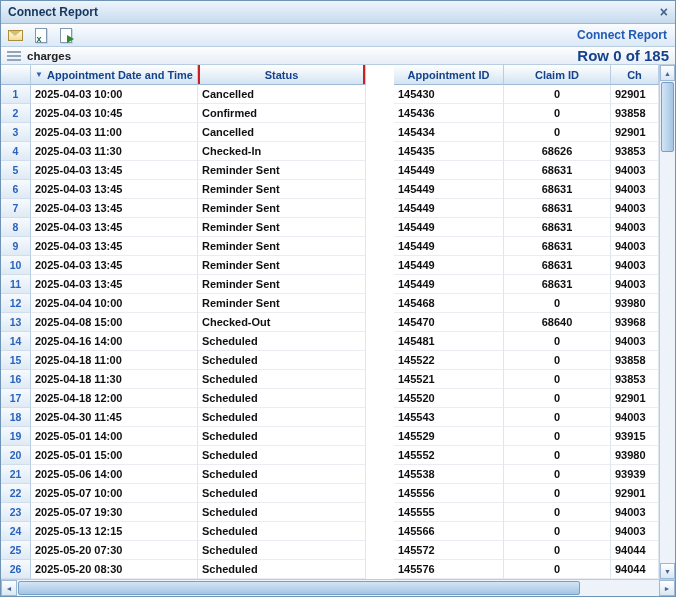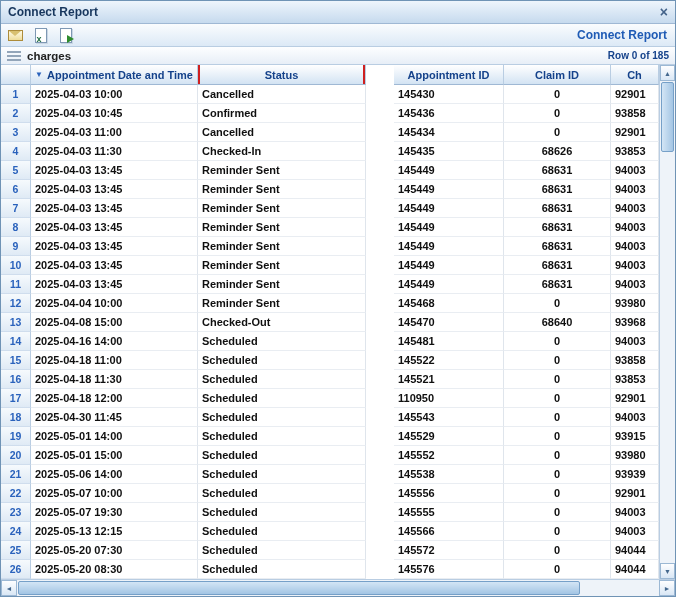--- a/index.html
+++ b/index.html
@@ -36,21 +36,21 @@
   
   .reportbar {
     height:18px; flex:0 0 18px;
     background:linear-gradient(#fdfeff,#e7eef7);
     border-bottom:1px solid #b9cde2;
     display:flex; align-items:center; gap:6px; padding:8px 6px;
   }
   .lines { width:14px; height:10px; border-top:2px solid #93a5b9; border-bottom:2px solid #93a5b9; position:relative; }
   .lines::after { content:""; position:absolute; left:0; right:0; top:2px; height:2px; background:#93a5b9; }
   .reportbar .dataset { font-weight:bold; font-size:11.5px; color:#222; }
-  .reportbar .rowcounter { margin-left:auto; font-weight:bold; font-size:10px; color:#15428b; }
+  .reportbar .rowcounter { margin-left:auto; font-weight:bold; font-size:15px; color:#15428b; }
   
   .table-area { flex:1 1 auto; display:flex; overflow:hidden; }
   .grid { width:658px; display:flex; flex-direction:column; }
   .hrow { display:flex; height:20px; flex:0 0 20px; }
   .hcell {
     background:linear-gradient(#ffffff,#d3e3f3);
     border-right:1px solid #b9cde2; border-bottom:1px solid #9fb8d4;
     color:#15428b; font-weight:bold; font-size:11px;
     display:flex; align-items:center; justify-content:center;
     position:relative; white-space:nowrap; overflow:hidden; cursor:pointer;
@@ -282,21 +282,21 @@
             <div class="cell c1">2025-04-18 11:30</div>
             <div class="cell c2">Scheduled</div>
             <div class="cell c3">145521</div>
             <div class="cell c4">0</div>
             <div class="cell c5">93853</div>
           </div>
           <div class="row">
             <div class="num">17</div>
             <div class="cell c1">2025-04-18 12:00</div>
             <div class="cell c2">Scheduled</div>
-            <div class="cell c3">110950</div>
+            <div class="cell c3">145520</div>
             <div class="cell c4">0</div>
             <div class="cell c5">92901</div>
           </div>
           <div class="row">
             <div class="num">18</div>
             <div class="cell c1">2025-04-30 11:45</div>
             <div class="cell c2">Scheduled</div>
             <div class="cell c3">145543</div>
             <div class="cell c4">0</div>
             <div class="cell c5">94003</div>

